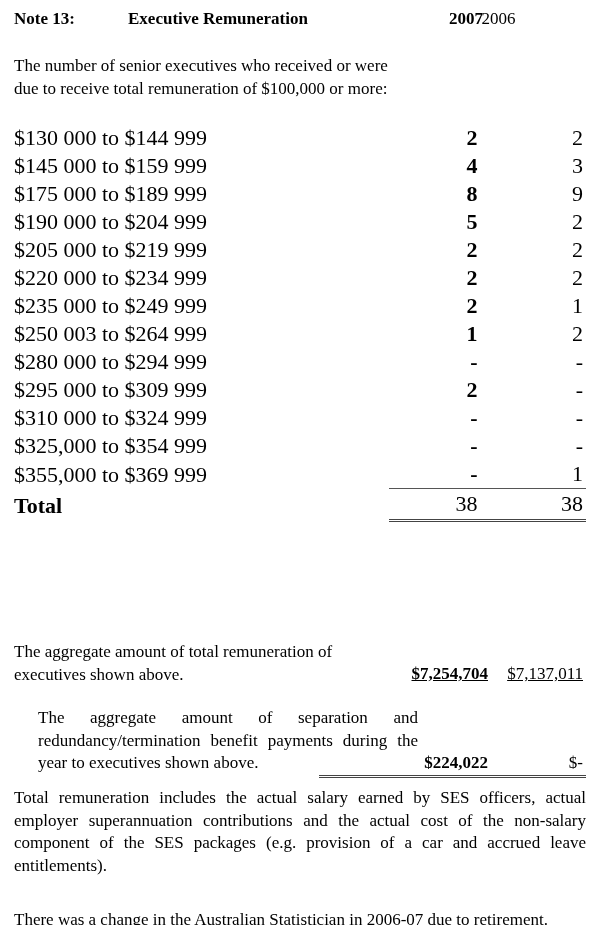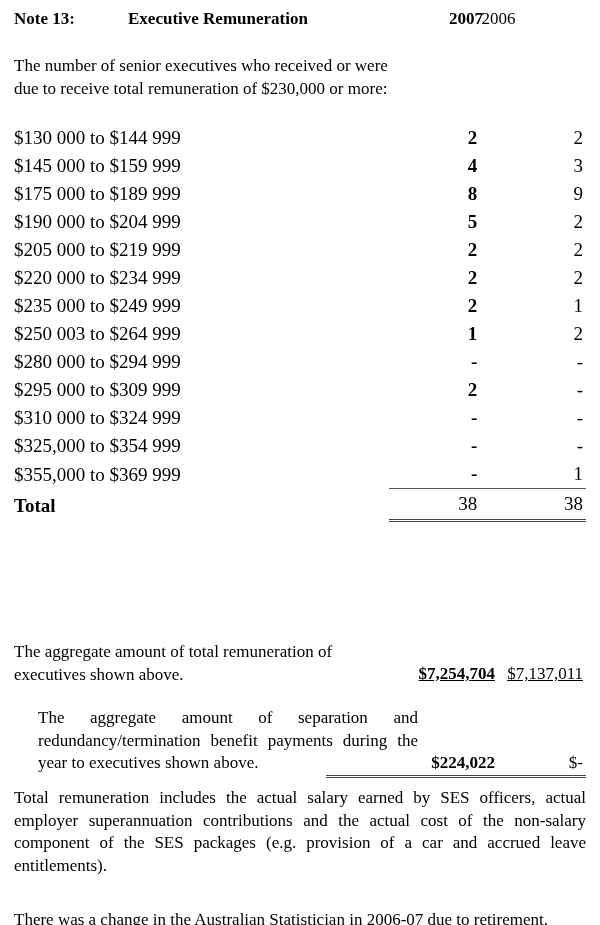--- a/index.html
+++ b/index.html
@@ -69,21 +69,21 @@
     line-height: 22.5px;
   }
 
   
   .band-table {
     position: absolute;
     left: 14px;
     top: 124px;
     width: 572px;
     border-collapse: collapse;
-    font-size: 19px;
+    font-size: 22px;
   }
   .band-table td {
     padding: 0;
     vertical-align: bottom;
     height: 28px;
     line-height: 28px;
   }
   .band-table td.label {
     width: 379px;
     white-space: nowrap;
@@ -133,21 +133,21 @@
     text-align: justify;
     text-align-last: left;
     margin-left: 24px;
   }
   .agg-block .agg-val {
     position: absolute;
     text-align: right;
     white-space: nowrap;
   }
   .agg-block .agg-val.c07 {
-    left: 312px;
+    left: 305px;
     width: 169px;
     font-weight: bold;
     padding-right: 4px;
   }
   .agg-block .agg-val.c06 {
     left: 400px;
     width: 169px;
     padding-right: 3px;
   }
   .agg-block .agg-val.uline { text-decoration: underline; }
@@ -171,21 +171,21 @@
 
 <div class="page">
 
   <div class="note-header">
     <span class="note-label">Note 13:</span>
     <span class="note-title">Executive Remuneration</span>
     <span class="year-2007">2007</span>
     <span class="year-2006">2006</span>
   </div>
 
-  <div class="intro">The number of senior executives who received or were due to receive total remuneration of $230,000 or more:</div>
+  <div class="intro">The number of senior executives who received or were due to receive total remuneration of $100,000 or more:</div>
 
   <table class="band-table">
     <tbody>
         <tr>
           <td class="label">$130 000 to $144 999</td>
           <td class="v07">2</td>
           <td class="v06">2</td>
         </tr>
         <tr>
           <td class="label">$145 000 to $159 999</td>

